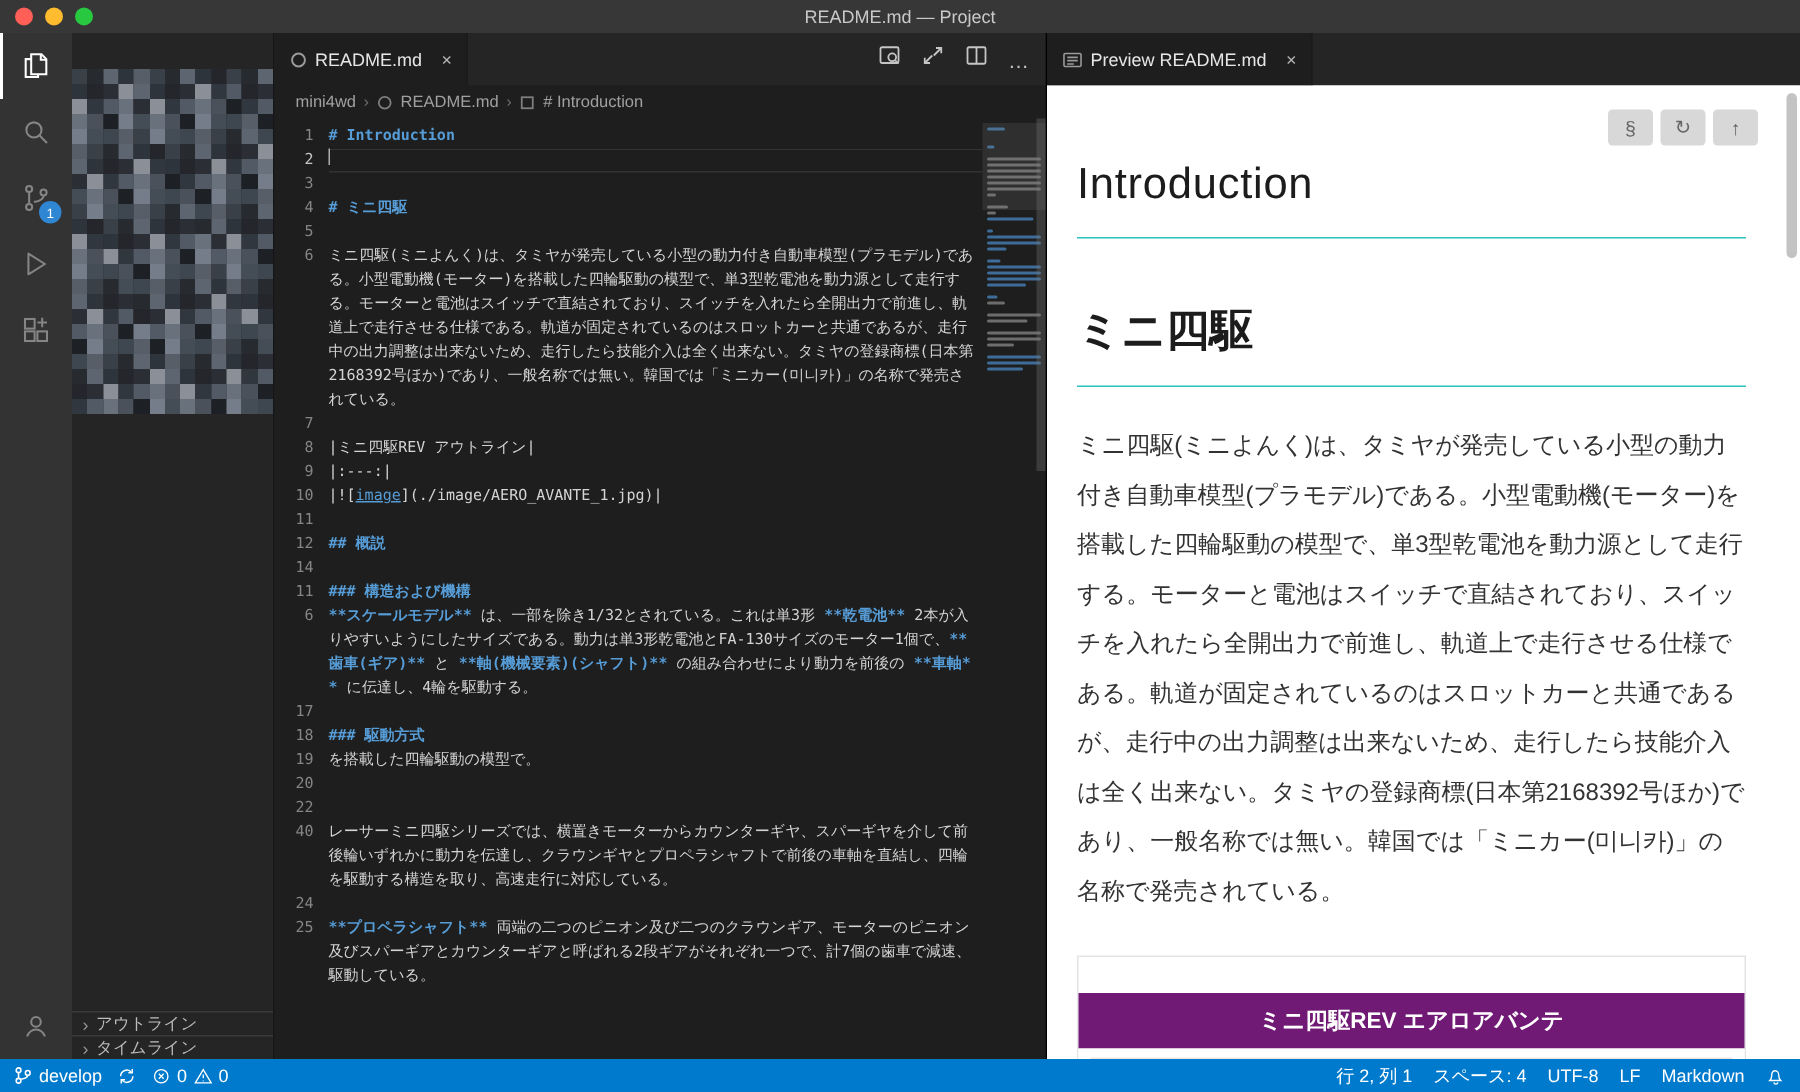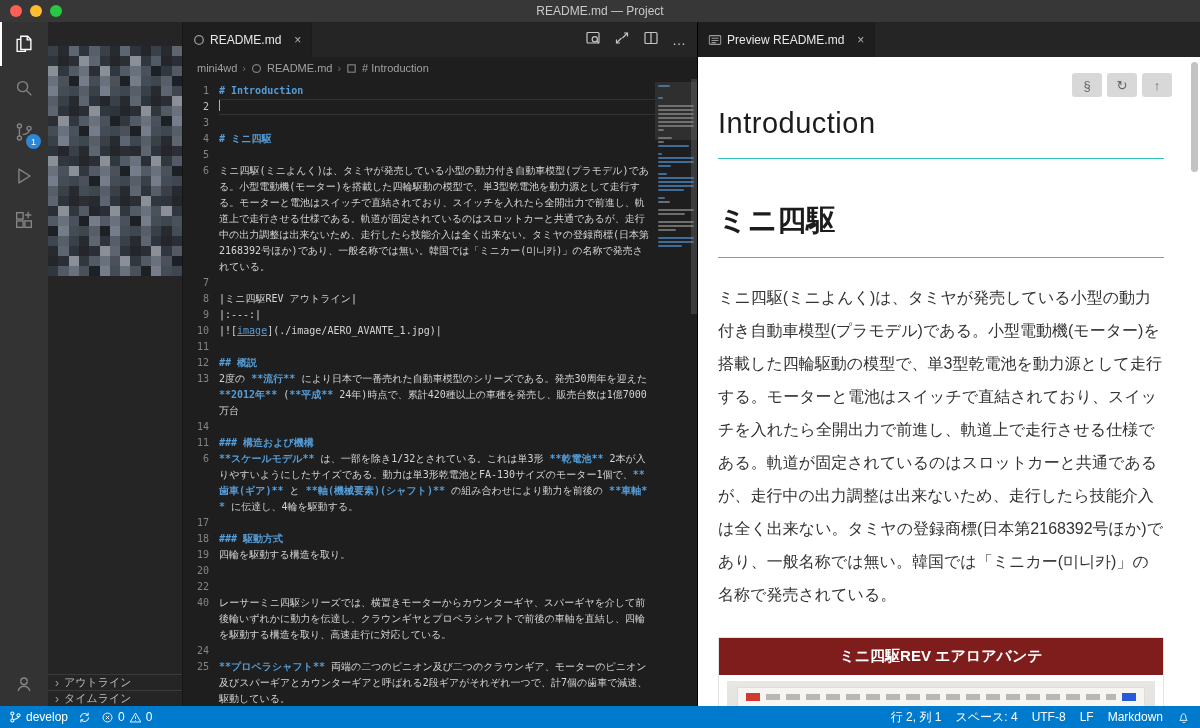--- a/index.html
+++ b/index.html
@@ -77,21 +77,21 @@
   .preview-content { flex:1; position:relative; overflow:hidden; background:#ffffff; padding:0 36px 0 20px; }
   .float-btns { position:absolute; top:16px; right:28px; display:flex; gap:5px; }
   .fbtn { width:30px; height:24px; background:#d8d8d8; color:#666; border-radius:3px; font-size:13px;
     display:flex; align-items:center; justify-content:center; cursor:pointer; }
   .pv-h1 { margin-top:50px; font-size:29px; font-weight:500; color:#1c1c1c; letter-spacing:0.5px;
     padding-bottom:18px; border-bottom:1px solid #2fbfbf; }
   .pv-h2 { margin-top:42px; font-size:29px; font-weight:700; color:#1c1c1c;
     padding-bottom:16px; border-bottom:1px solid #2fbfbf; }
   .pv-p { margin-top:23px; font-size:16px; line-height:33px; color:#333333; }
   .pv-table { margin-top:26px; border:1px solid #e3e3e3; }
-  .pv-th { background:#7f1d1d; color:#ffffff; font-weight:bold; font-size:15px; text-align:center; padding:9px 20px; }
+  .pv-th { background:#701a75; color:#ffffff; font-weight:bold; font-size:15px; text-align:center; padding:9px 20px;margin-top:24px; }
   .pv-img { background:#fff; padding:6px 8px 0; height:120px; overflow:hidden; }
   .photo { height:200px; background:linear-gradient(180deg,#e8e7e4,#c6c9cd); padding:6px 10px 0; }
   .box { max-width:420px; margin:0 auto; }
   .strip1 { height:20px; background:#f6f5f1; border:1px solid #ddd; display:flex; align-items:center; gap:6px; padding:0 8px; }
   .mini-logo { width:14px; height:8px; display:inline-block; }
   .mini-logo.red{background:#d03a30;} .mini-logo.blue{background:#2a5bd7;}
   .mini-lines { flex:1; height:6px; background:repeating-linear-gradient(90deg,#b9b7b2 0 14px,transparent 14px 20px); }
   .pv-scroll { position:absolute; top:5px; right:2px; width:7px; height:110px; background:#c3c3c3; border-radius:4px; }
 
   
@@ -574,24 +574,20 @@
             </div>
             <div class="code-line">
               <span class="ln">11</span>
               <span class="lc"><span class="tok-d">&nbsp;</span></span>
             </div>
             <div class="code-line">
               <span class="ln">12</span>
               <span class="lc"><span class="tok-b">## 概説</span></span>
             </div>
             <div class="code-line">
-              <span class="ln">13</span>
-              <span class="lc"><span class="tok-d">2度の </span><span class="tok-b">**流行**</span><span class="tok-d"> により日本で一番売れた自動車模型のシリーズである。発売30周年を迎えた </span><span class="tok-b">**2012年**</span><span class="tok-d"> (</span><span class="tok-b">**平成**</span><span class="tok-d"> 24年)時点で、累計420種以上の車種を発売し、販売台数は1億7000万台</span></span>
-            </div>
-            <div class="code-line">
               <span class="ln">14</span>
               <span class="lc"><span class="tok-d">&nbsp;</span></span>
             </div>
             <div class="code-line">
               <span class="ln">11</span>
               <span class="lc"><span class="tok-b">### 構造および機構</span></span>
             </div>
             <div class="code-line">
               <span class="ln">6</span>
               <span class="lc"><span class="tok-b">**スケールモデル**</span><span class="tok-d"> は、一部を除き1/32とされている。これは単3形 </span><span class="tok-b">**乾電池**</span><span class="tok-d"> 2本が入りやすいようにしたサイズである。動力は単3形乾電池とFA-130サイズのモーター1個で、</span><span class="tok-b">**歯車(ギア)**</span><span class="tok-d"> と </span><span class="tok-b">**軸(機械要素)(シャフト)**</span><span class="tok-d"> の組み合わせにより動力を前後の </span><span class="tok-b">**車軸**</span><span class="tok-d"> に伝達し、4輪を駆動する。</span></span>
@@ -599,21 +595,21 @@
             <div class="code-line">
               <span class="ln">17</span>
               <span class="lc"><span class="tok-d">&nbsp;</span></span>
             </div>
             <div class="code-line">
               <span class="ln">18</span>
               <span class="lc"><span class="tok-b">### 駆動方式</span></span>
             </div>
             <div class="code-line">
               <span class="ln">19</span>
-              <span class="lc"><span class="tok-d">四輪を駆動する構造を取り。</span></span>
+              <span class="lc"><span class="tok-d">を搭載した四輪駆動の模型で。</span></span>
             </div>
             <div class="code-line">
               <span class="ln">20</span>
               <span class="lc"><span class="tok-d">&nbsp;</span></span>
             </div>
             <div class="code-line">
               <span class="ln">22</span>
               <span class="lc"><span class="tok-d">&nbsp;</span></span>
             </div>
             <div class="code-line">

